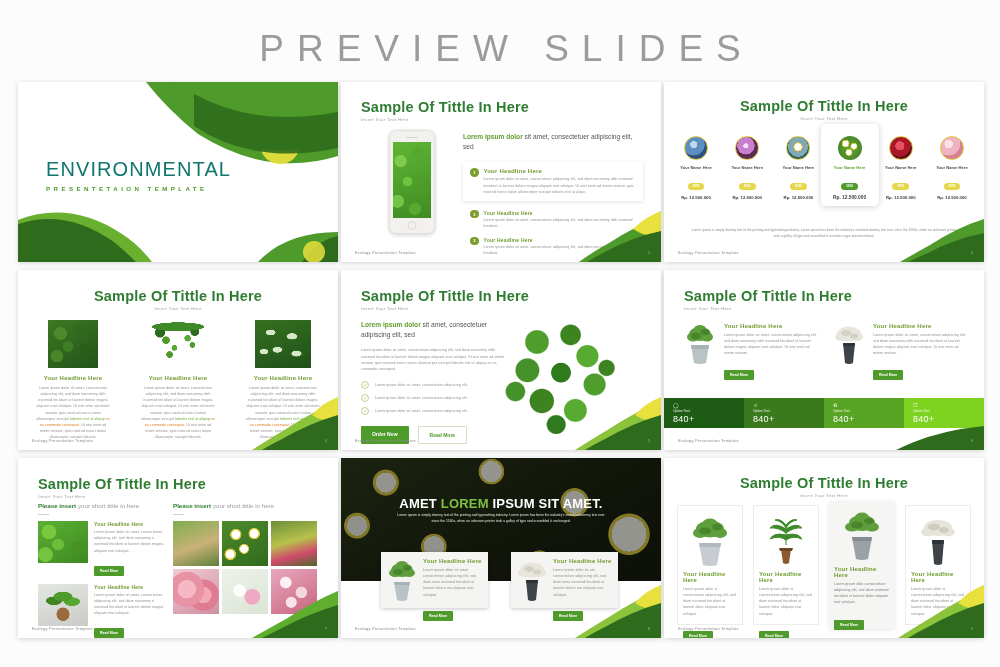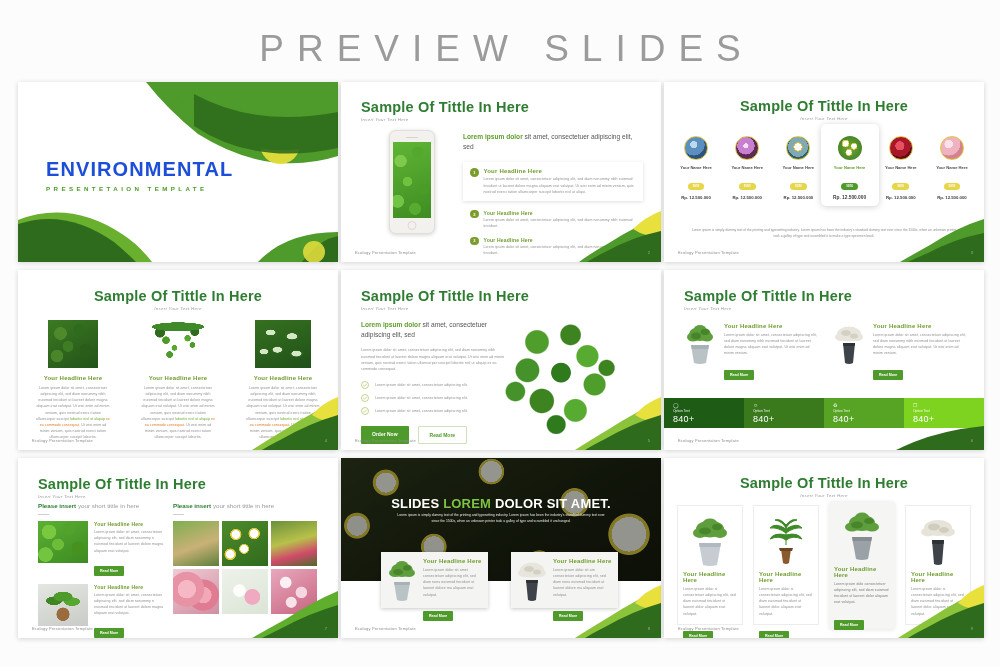--- a/index.html
+++ b/index.html
@@ -97,21 +97,21 @@
     font-size: 3.6px;
     font-weight: 700;
     padding: 3px 6px;
     border-radius: 1px;
   }
 
   
   .corner-br { position: absolute; right: 0; bottom: 0; width: 120px; height: 55px; pointer-events: none; }
 
   
-  .s1-title { font-size: 20px; font-weight: 700; color: #1d4ed8; letter-spacing: 1.1px; }
+  .s1-title { font-size: 20px; font-weight: 400; color: #0f766e; letter-spacing: 1.1px; }
   .s1-sub { font-size: 6.2px; color: #4e9a2a; letter-spacing: 3.4px; font-weight: 600; margin-top: 4px; }
 
   
   .phone {
     position: absolute; left: 48px; top: 48px;
     width: 46px; height: 104px;
     background: #f3f1ee;
     border: 1.6px solid #e3dfda;
     border-radius: 7px;
     box-shadow: 0 1px 4px rgba(0,0,0,.18);
@@ -612,21 +612,21 @@
         <path d="M120 22 Q92 30 64 45 Q52 51 44 55 L120 55 Z" fill="#2f6b1c"></path>
       </svg>
       <div class="s-foot">Ecology Presentation Template</div>
       <div class="s-pageno">7</div>
     </div>
 
     <div class="slide">
       <div class="hero"></div>
       <div class="hero-scrim" style="height:123px"></div>
 
-      <div class="hero-h"><span>SLIDES </span><i>LOREM</i><span> DOLOR SIT AMET.</span></div>
+      <div class="hero-h"><span>AMET </span><i>LOREM</i><span> IPSUM SIT AMET.</span></div>
       <div class="hero-p">Lorem ipsum is simply dummy text of the printing and typesetting industry. Lorem ipsum has been the industry's standard dummy text ever since the 1500s, when an unknown printer took a galley of type and scrambled it unchanged.</div>
 
       <div class="hero-card" style="left:40px">
         <div style="width:32px">
           <svg width="32" height="44" viewBox="0 0 32 44">
             <g fill="#5f9e3c">
                 <ellipse cx="16" cy="12" rx="11" ry="7"></ellipse>
                 <ellipse cx="9" cy="15" rx="6" ry="4"></ellipse>
                 <ellipse cx="23" cy="15" rx="6" ry="4"></ellipse>
                 <ellipse cx="16" cy="7" rx="6" ry="4"></ellipse>

